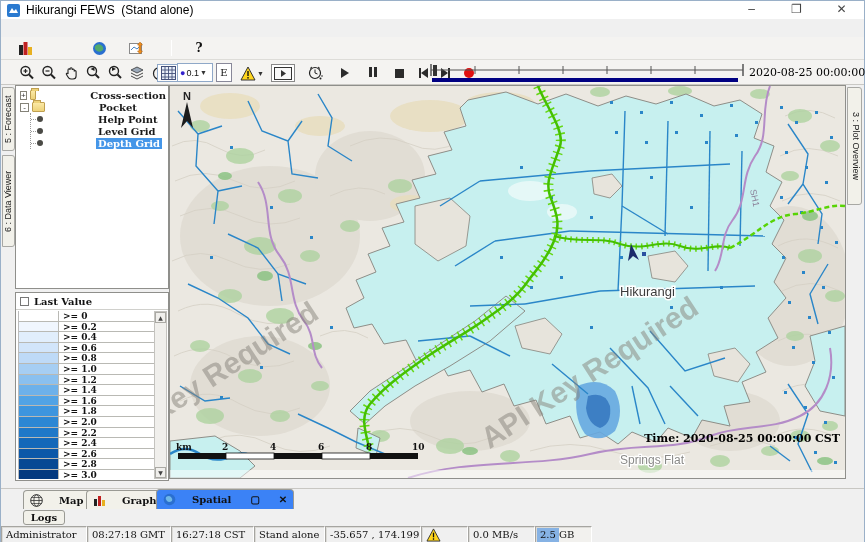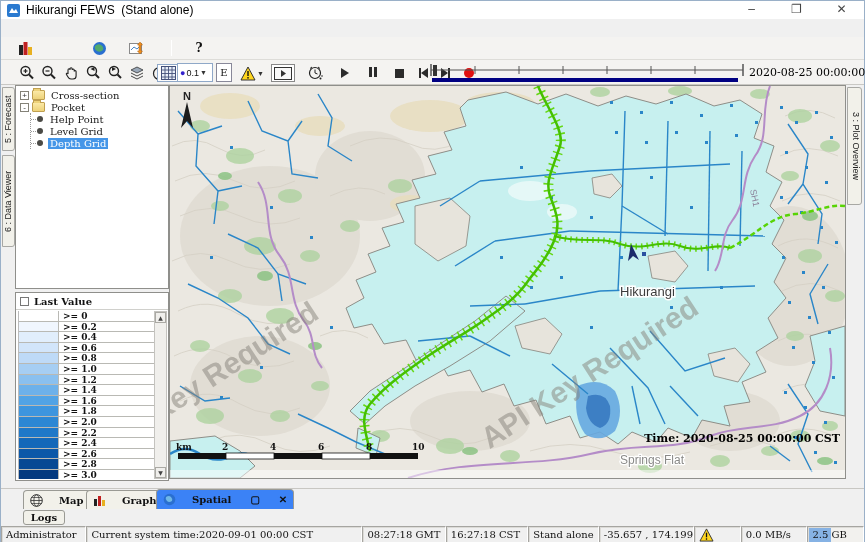--- a/index.html
+++ b/index.html
@@ -58,21 +58,21 @@
   .expander { width:9px; height:9px; border:1px solid #848278; background:#fff; font-family:"Liberation Sans",sans-serif;
     font-size:8px; line-height:7px; text-align:center; margin:0 3px 0 4px; color:#333; }
   .folder-ic { width:13px; height:10px; background:linear-gradient(#fbe9a6,#edd27a); border:1px solid #c0a050;
     border-radius:1px; margin-right:4px; position:relative; }
   .folder-ic::before { content:""; position:absolute; top:-3px; left:0; width:6px; height:2px;
     background:#edd27a; border:1px solid #c0a050; border-bottom:none; }
   .bullet { width:6px; height:6px; border-radius:50%; background:#4a4a46; margin:0 5px 0 0; }
   .tree-kids { margin-left:14px; border-left:1px dotted #999; padding-left:6px; }
   .tree-kids .tree-row { position:relative; }
   .tree-kids .tree-row::before { content:""; position:absolute; left:-6px; top:6px; width:5px; border-top:1px dotted #999; }
-  .tree-label { padding:0 2px; color:#1a1a1a; font-weight:normal; }
+  .tree-label { padding:0 2px; color:#1a1a1a; font-weight:bold;margin-left:48px; }
   .tree-label.sel { background:#4596e8; color:#fff; }
 
   #legend-panel { position:absolute; top:291px; left:14px; width:154px; height:189px; background:#fff;
     border:1px solid #8f8f8b; font-family:"DejaVu Serif",serif; font-size:9px; }
   #legend-head { height:17px; display:flex; align-items:center; padding-left:4px; border-bottom:1px solid #d0d0cc; }
   #legend-check { width:9px; height:9px; border:1px solid #777; background:#fff; margin-right:5px; }
   #legend-title { font-weight:bold; font-size:10px; }
   #legend-rows { position:absolute; top:18px; left:2px; right:14px; bottom:1px; overflow:hidden; border-left:1px solid #bbb; }
   .lg-row { height:10.6px; display:flex; border-bottom:1px solid #b9b9b4; }
   .lg-sw { width:40px; border-right:1px solid #b9b9b4; }
@@ -685,21 +685,20 @@
         </svg>
       <span>Spatial</span>
       <span class="tab-ctl">▢</span>
       <span class="tab-ctl">✕</span>
     </div>
   </div>
   <div id="logs-btn">Logs</div>
 
   <div id="statusbar">
     <div class="seg" style="width:86px">Administrator</div>
-    <div class="seg" style="width:278px">Current system time:2020-09-01 00:00 CST</div>
     <div class="seg" style="width:84px">08:27:18 GMT</div>
     <div class="seg" style="width:83px">16:27:18 CST</div>
     <div class="seg" style="width:71px">Stand alone</div>
     <div class="seg" style="width:96px">-35.657 , 174.199</div>
     <div class="seg warn" style="width:47px">
       <svg width="15" height="14" viewBox="0 0 16 15">
           <path d="M8,1 L15,14 L1,14Z" fill="#ffd61e" stroke="#333" stroke-width="1"></path>
           <rect x="7.3" y="5" width="1.4" height="5" fill="#111"></rect>
           <rect x="7.3" y="11" width="1.4" height="1.6" fill="#111"></rect>
         </svg>

